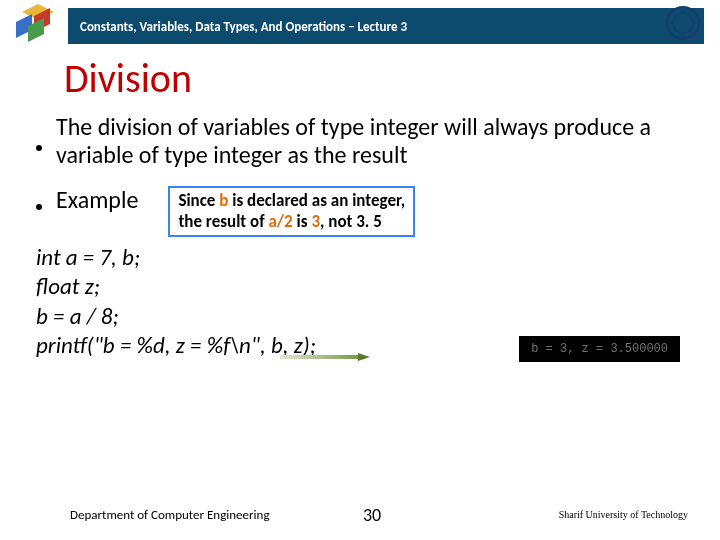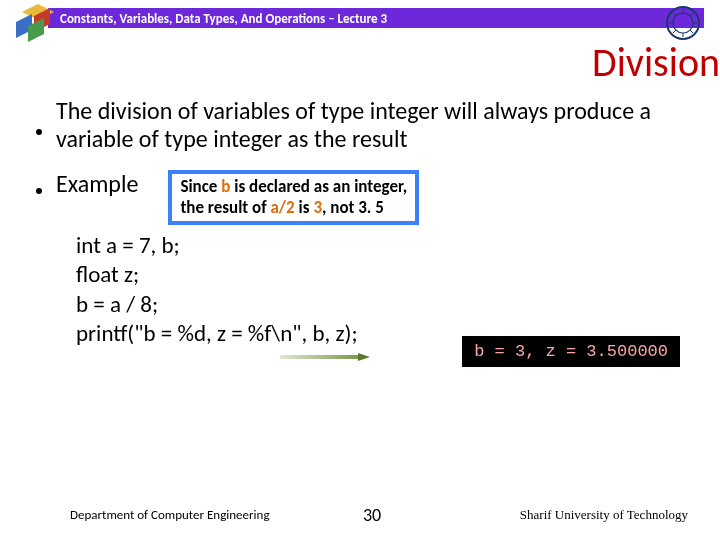--- a/index.html
+++ b/index.html
@@ -5,23 +5,23 @@
   * { margin: 0; padding: 0; box-sizing: border-box; }
   body {
     width: 720px;
     height: 540px;
     font-family: Calibri, Arial, sans-serif;
     background: #fff;
     position: relative;
     overflow: hidden;
   }
   .header-bar {
-    background: #6d28d9;
-    height: 20px;
-    margin-left: 48px;
+    background: #0c4a6e;
+    height: 36px;
+    margin-left: 68px;
     margin-right: 16px;
     display: flex;
     align-items: center;
     padding-left: 12px;
     color: #fff;
     font-weight: bold;
     font-size: 13px;
     margin-top: 8px;
   }
   .logo-left {
@@ -37,21 +37,20 @@
     top: 6px;
     width: 34px;
     height: 34px;
   }
   .title {
     color: #c00000;
     font-size: 40px;
     font-weight: normal;
     margin-left: 64px;
     margin-top: 10px;
-    text-align: right;
   }
   .content {
     padding: 10px 36px 0 36px;
     font-size: 24px;
     color: #000;
   }
   .bullet {
     display: flex;
     align-items: center;
     margin-bottom: 10px;
@@ -67,43 +66,43 @@
   }
   .bullet-text {
     line-height: 1.15;
   }
   .example-row {
     display: flex;
     align-items: flex-start;
     margin-top: 18px;
   }
   .note-box {
-    border: 4px solid #3b82f6;
+    border: 2px solid #3b82f6;
     font-size: 17px;
     font-weight: bold;
     padding: 2px 8px;
     margin-left: 30px;
     line-height: 1.25;
   }
   .note-box .orange { color: #e36c0a; }
   .code-block {
-    margin-left: 40px;
     margin-top: 6px;
     font-size: 23px;
     line-height: 1.28;
     position: relative;
+    font-style: italic;
   }
   .output-box {
     position: absolute;
     right: 40px;
     top: 336px;
     background: #000;
-    color: #fca5a5;
+    color: #737373;
     font-family: "Courier New", monospace;
-    font-size: 17px;
+    font-size: 12px;
     padding: 6px 12px;
   }
   .arrow {
     position: absolute;
     left: 280px;
     top: 346px;
     width: 90px;
     height: 8px;
   }
   .footer {
@@ -122,21 +121,21 @@
   .footer-center {
     position: absolute;
     left: 50%;
     transform: translateX(-50%);
     font-size: 18px;
   }
   .footer-right {
     position: absolute;
     right: 44px;
     font-family: Georgia, serif;
-    font-size: 13px;
+    font-size: 10px;
   }
 </style>
 </head>
 <body>
 
 <div class="logo-left">
   <svg viewBox="0 0 56 40">
     <polygon points="12,8 28,0 44,8 28,16" fill="#e8b93a"></polygon>
     <polygon points="6,18 22,10 22,26 6,34" fill="#3a6fc7"></polygon>
     <polygon points="24,12 40,4 40,20 24,28" fill="#c5392b"></polygon>

